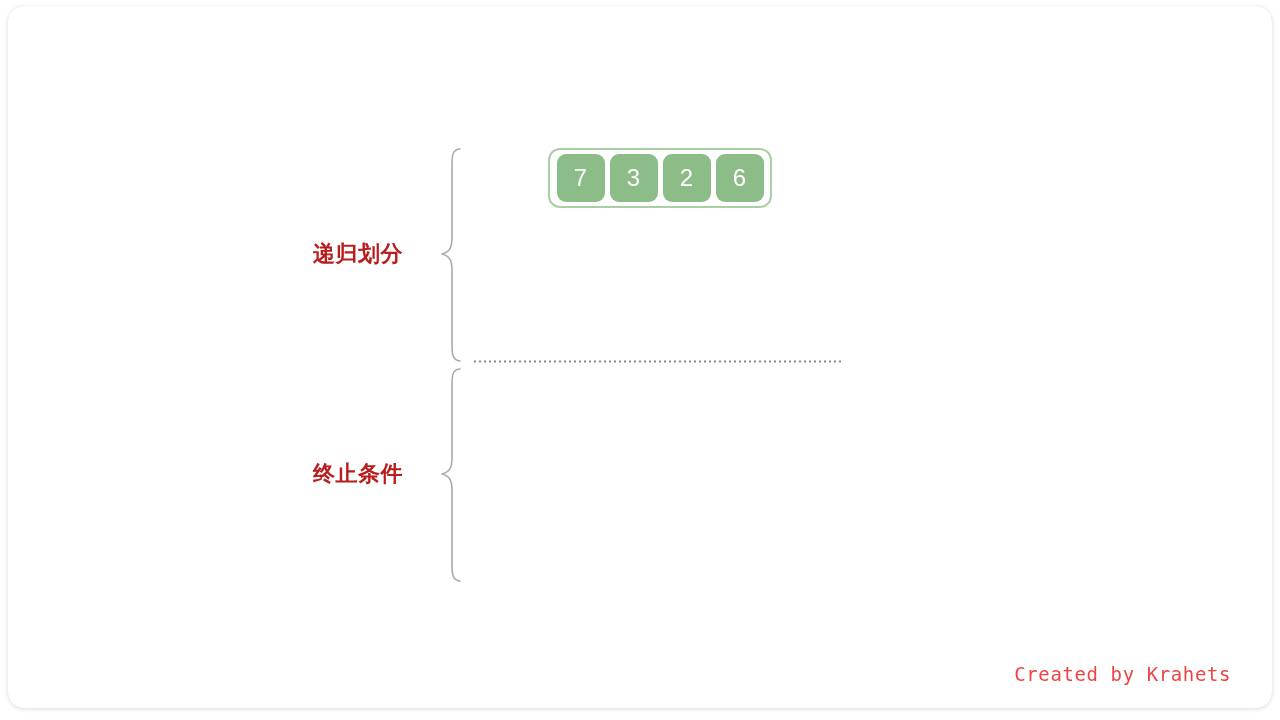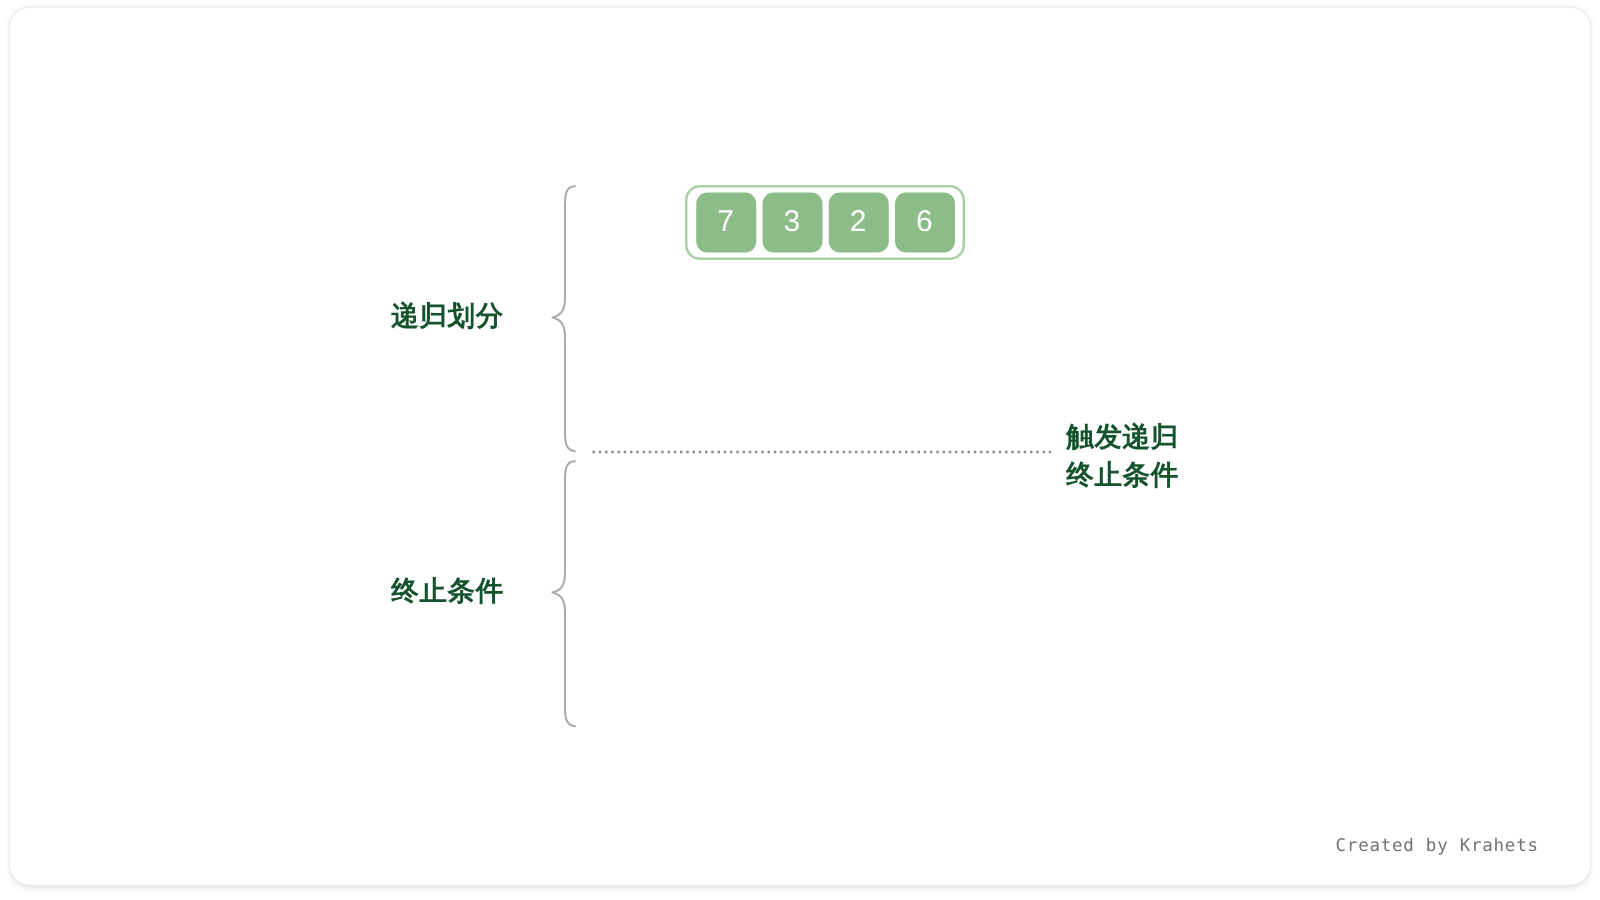--- a/index.html
+++ b/index.html
@@ -67,21 +67,21 @@
     align-items: center;
     justify-content: center;
     font-family: "Liberation Sans", "DejaVu Sans", sans-serif;
     box-sizing: border-box;
     line-height: 1;
   }
 
   
   .cjk-label {
     position: absolute;
-    color: #14532d;
+    color: #b91c1c;
     font-weight: bold;
     font-size: 22px;
     font-family: "DejaVu Sans", "Liberation Sans", sans-serif;
     letter-spacing: 0.5px;
     white-space: nowrap;
     line-height: 30px;
   }
   #label-divide {
     left: 305px;
     top: 233px;
@@ -97,22 +97,22 @@
   }
   #label-terminate .line2 {
     display: block;
   }
 
   
   #credit-text {
     position: absolute;
     right: 41px;
     bottom: 23px;
-    color: #737373;
-    font-size: 14px;
+    color: #ef4444;
+    font-size: 19px;
     font-family: "DejaVu Sans Mono", "Liberation Mono", monospace;
     letter-spacing: 0.6px;
     white-space: nowrap;
   }
 </style>
 </head>
 <body>
 
 <div id="figure-card">
 
@@ -147,20 +147,16 @@
       <div class="array-cell">3</div>
       <div class="array-cell">2</div>
       <div class="array-cell">6</div>
     </div>
   </div>
 
   <div class="cjk-label" id="label-divide">递归划分</div>
 
   <div class="cjk-label" id="label-merge">终止条件</div>
 
-  <div class="cjk-label" id="label-terminate">
-    <span class="line1">触发递归</span>
-    <span class="line2">终止条件</span>
-  </div>
 
   <div id="credit-text">Created by Krahets</div>
 
 </div>
 
 </body></html>

